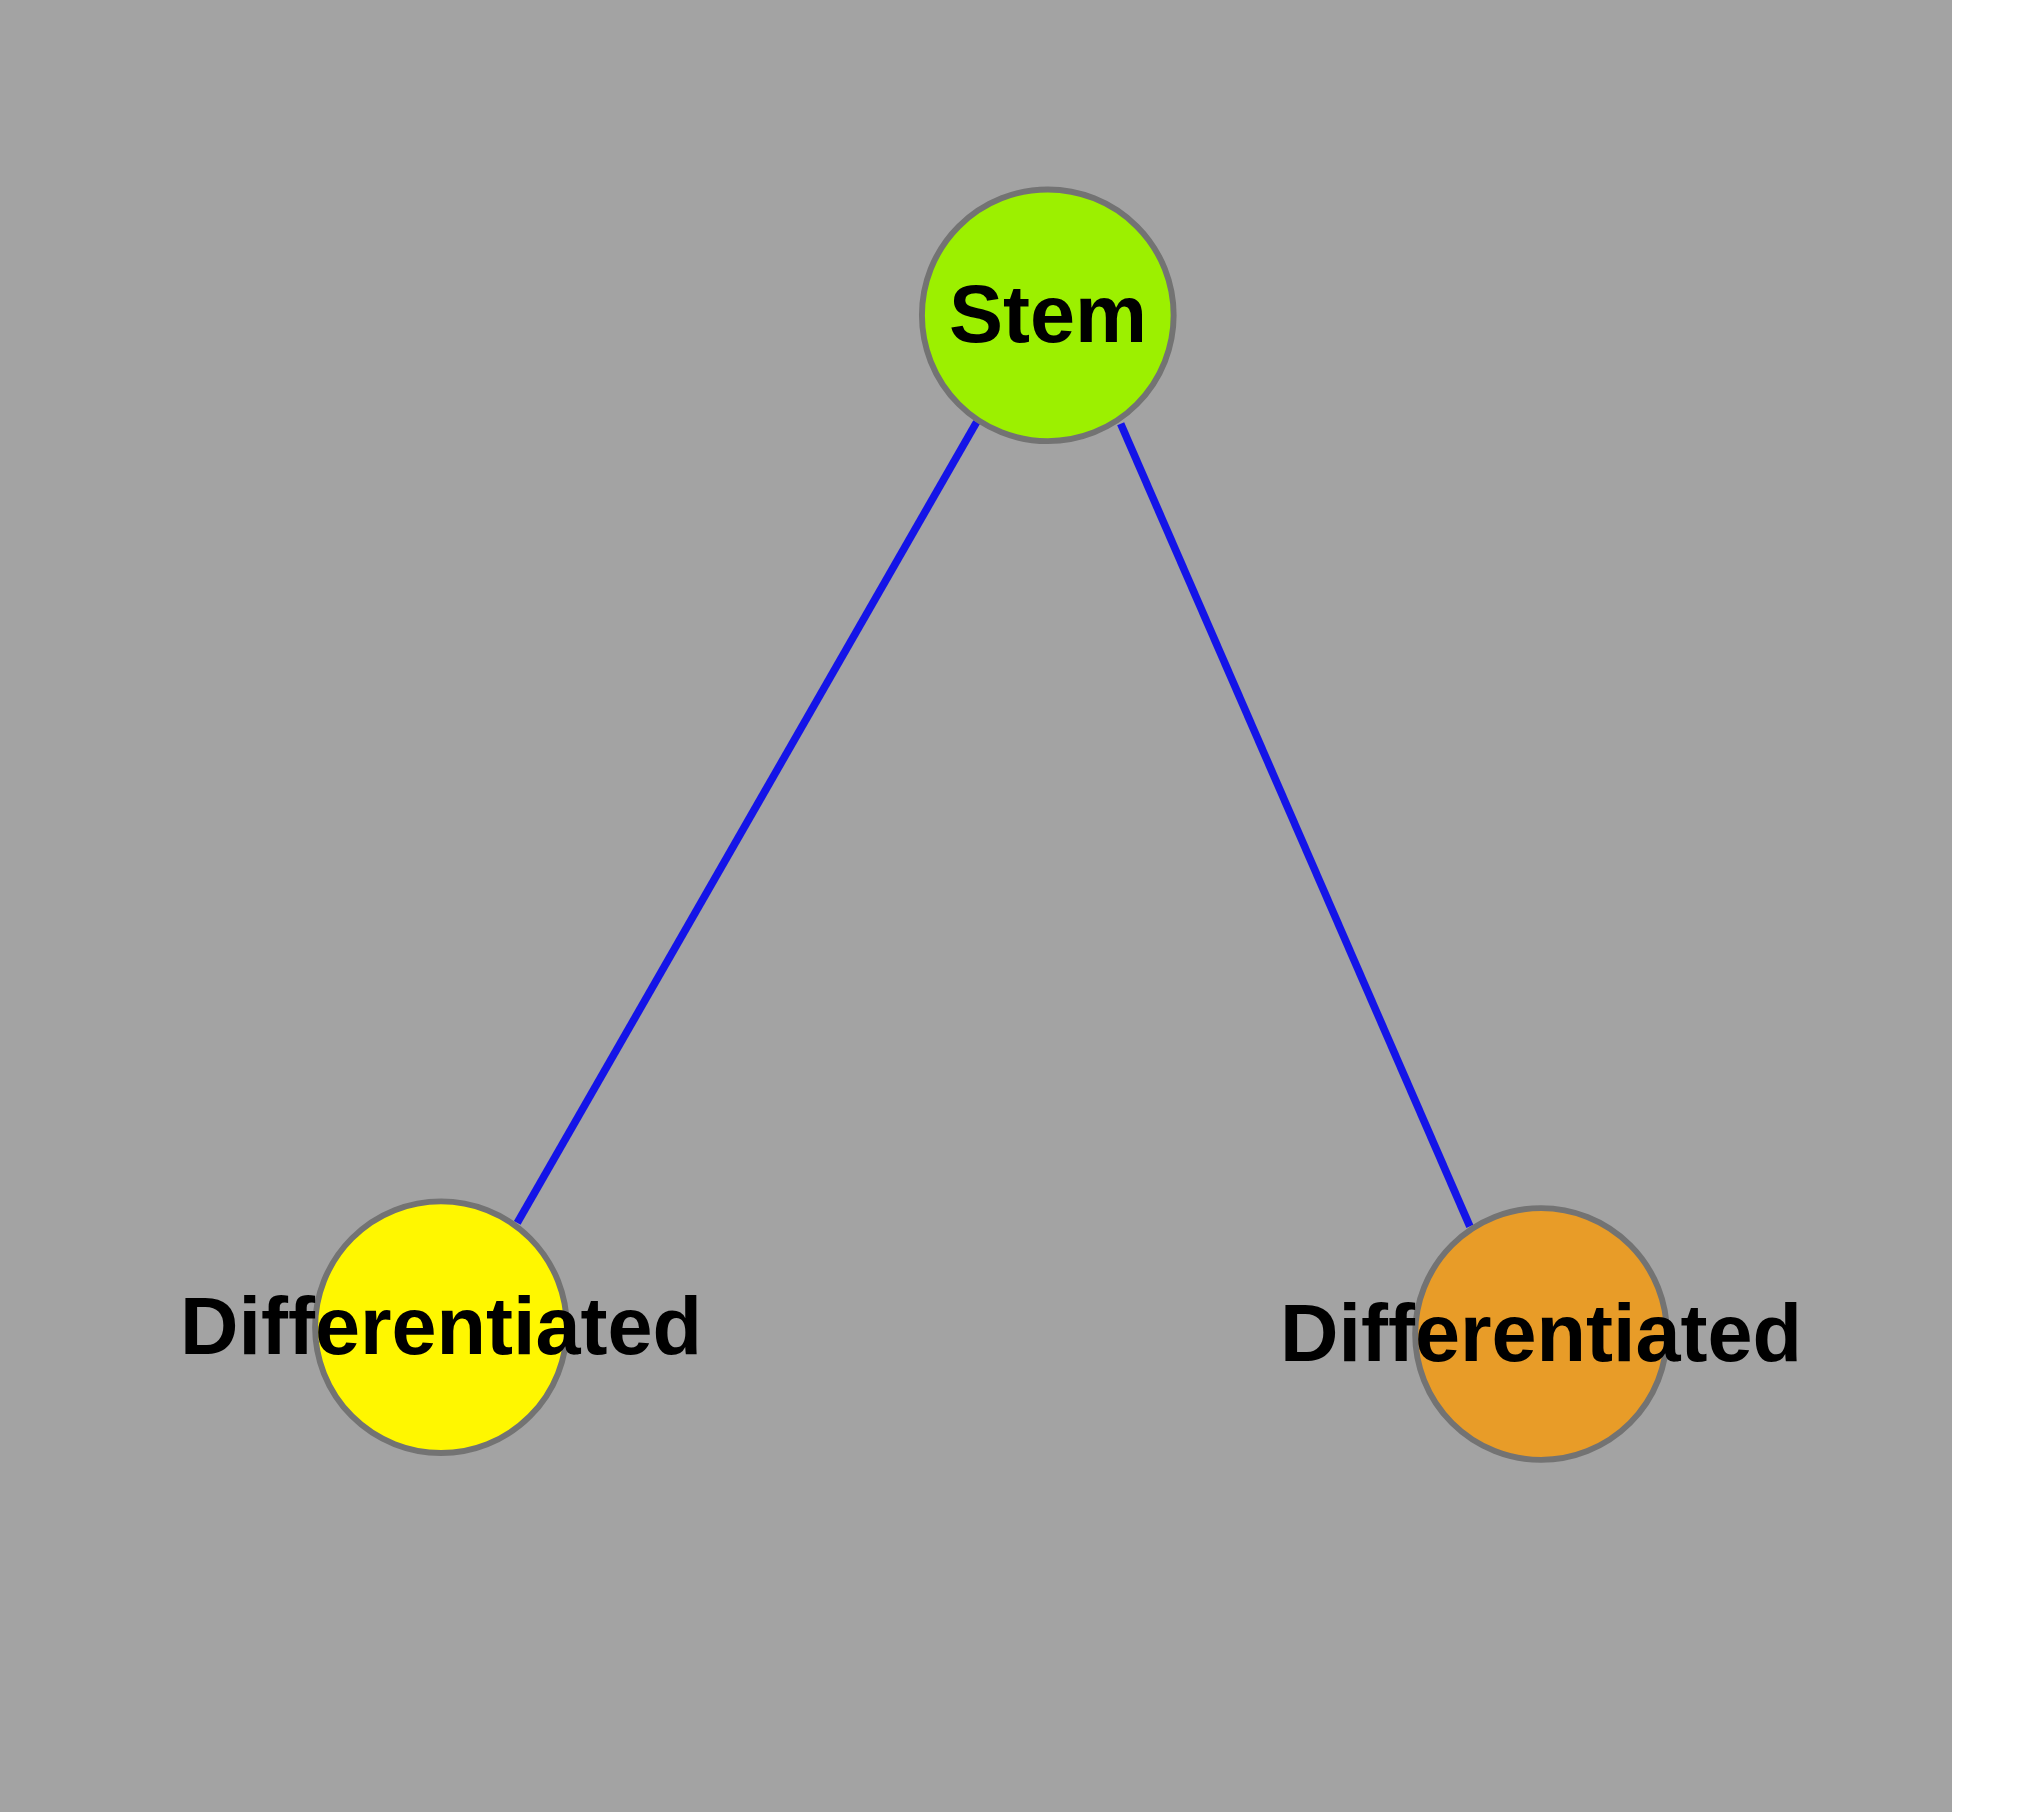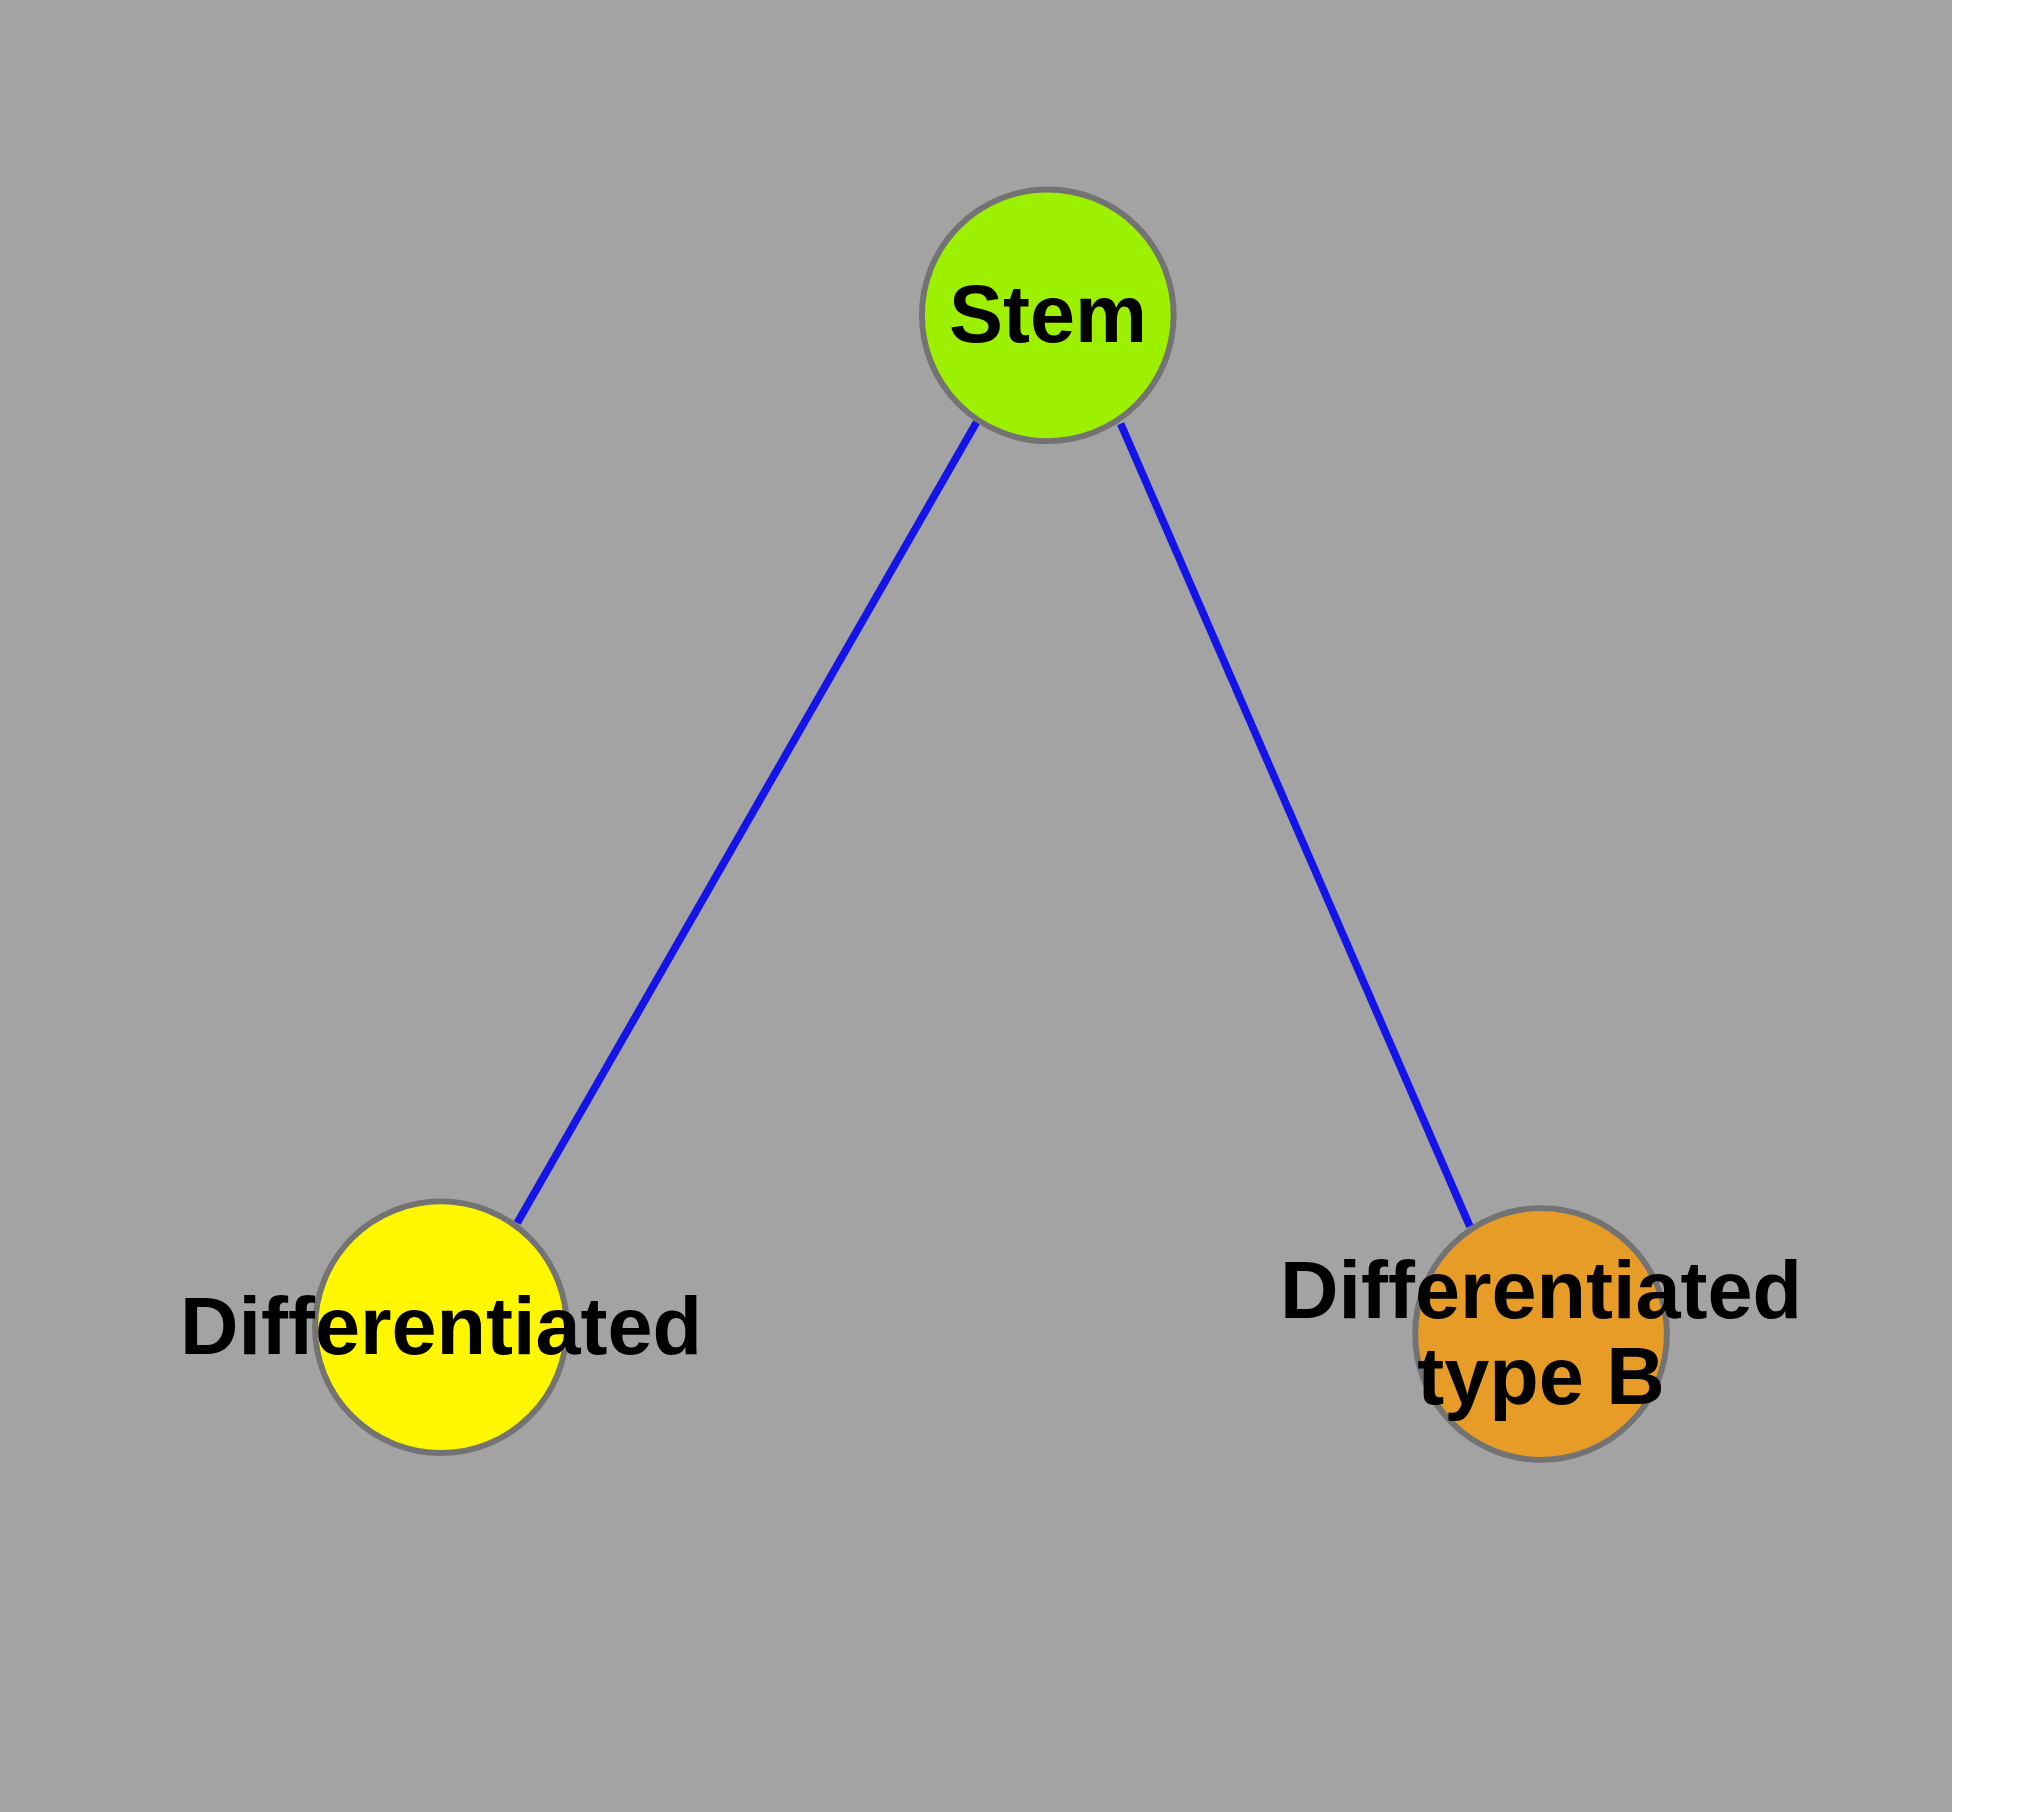--- a/index.html
+++ b/index.html
@@ -54,17 +54,16 @@
   <div class="node-label label-stem" style="left:1048px; top:315px;">
     <div>Stem</div>
   </div>
 
   <div class="node-label label-typea" style="left:441px; top:1327px;">
     <div>Differentiated</div>
   </div>
 
   <div class="node-label label-typeb" style="left:1541px; top:1334px;">
     <div>Differentiated</div>
-    <div>type B</div>
   </div>
 
 </div>
 
 
 </body></html>

